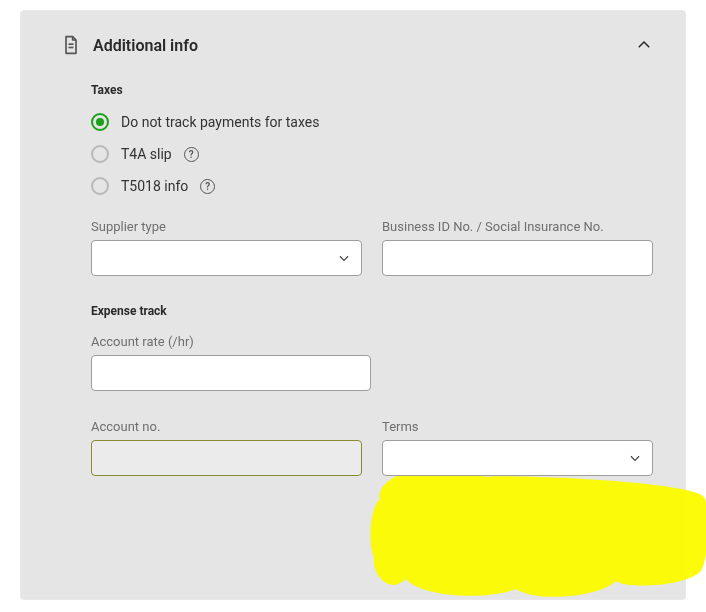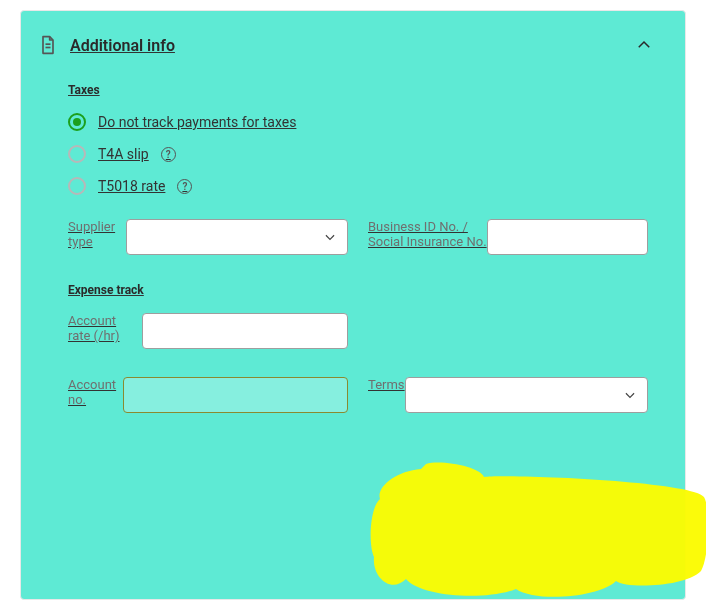--- a/index.html
+++ b/index.html
@@ -7,25 +7,24 @@
       font-family: -apple-system, BlinkMacSystemFont, "Segoe UI", Roboto, Helvetica, Arial, sans-serif;
       background: #fff;
       width: 706px;
       height: 612px;
       padding: 10px 20px;
       color: #333;
     }
     .panel {
       border: 1px solid #e8e8e8;
       border-radius: 4px;
-      padding: 24px 32px 32px 17px;
+      padding: 24px 32px 32px 40px;
       position: relative;
       min-height: 590px;
-      background: #5eead4;
-      text-decoration: underline;
+      background: #e5e5e5;
     }
     .panel-header {
       display: flex;
       align-items: center;
       justify-content: space-between;
     }
     .panel-title-wrap {
       display: flex;
       align-items: center;
       gap: 12px;
@@ -111,21 +110,21 @@
       font-weight: 600;
       cursor: pointer;
       flex-shrink: 0;
     }
     .field-row {
       display: flex;
       gap: 20px;
     }
     .field {
       display: flex;
-      flex-direction: row;
+      flex-direction: column;
       width: 280px;
     }
     .field-label {
       font-size: 13px;
       color: #6f6f6f;
       margin-bottom: 6px;
     }
     .select-wrap, .text-input {
       width: 100%;
       height: 36px;
@@ -217,21 +216,21 @@
             </span>
         <span class="radio-label">Do not track payments for taxes</span>
       </div>
       <div class="radio-row">
         <span class="radio-outer unchecked"></span>
         <span class="radio-label">T4A slip</span>
         <span class="help-circle">?</span>
       </div>
       <div class="radio-row">
         <span class="radio-outer unchecked"></span>
-        <span class="radio-label">T5018 rate</span>
+        <span class="radio-label">T5018 info</span>
         <span class="help-circle">?</span>
       </div>
     </div>
 
     <div class="field-row">
       <div class="field">
         <span class="field-label">Supplier type</span>
         <div class="select-wrap">
           <svg class="select-chevron" viewBox="0 0 24 24">
             <polyline points="5 9 12 16 19 9"></polyline>

